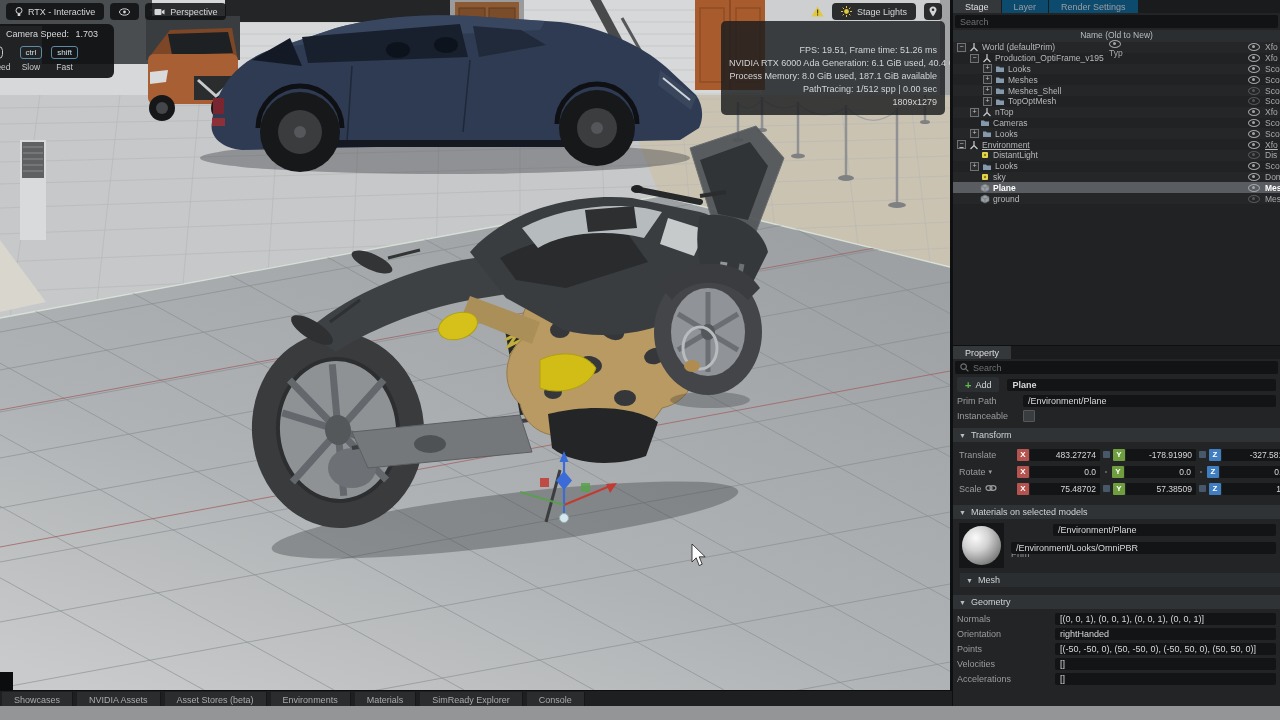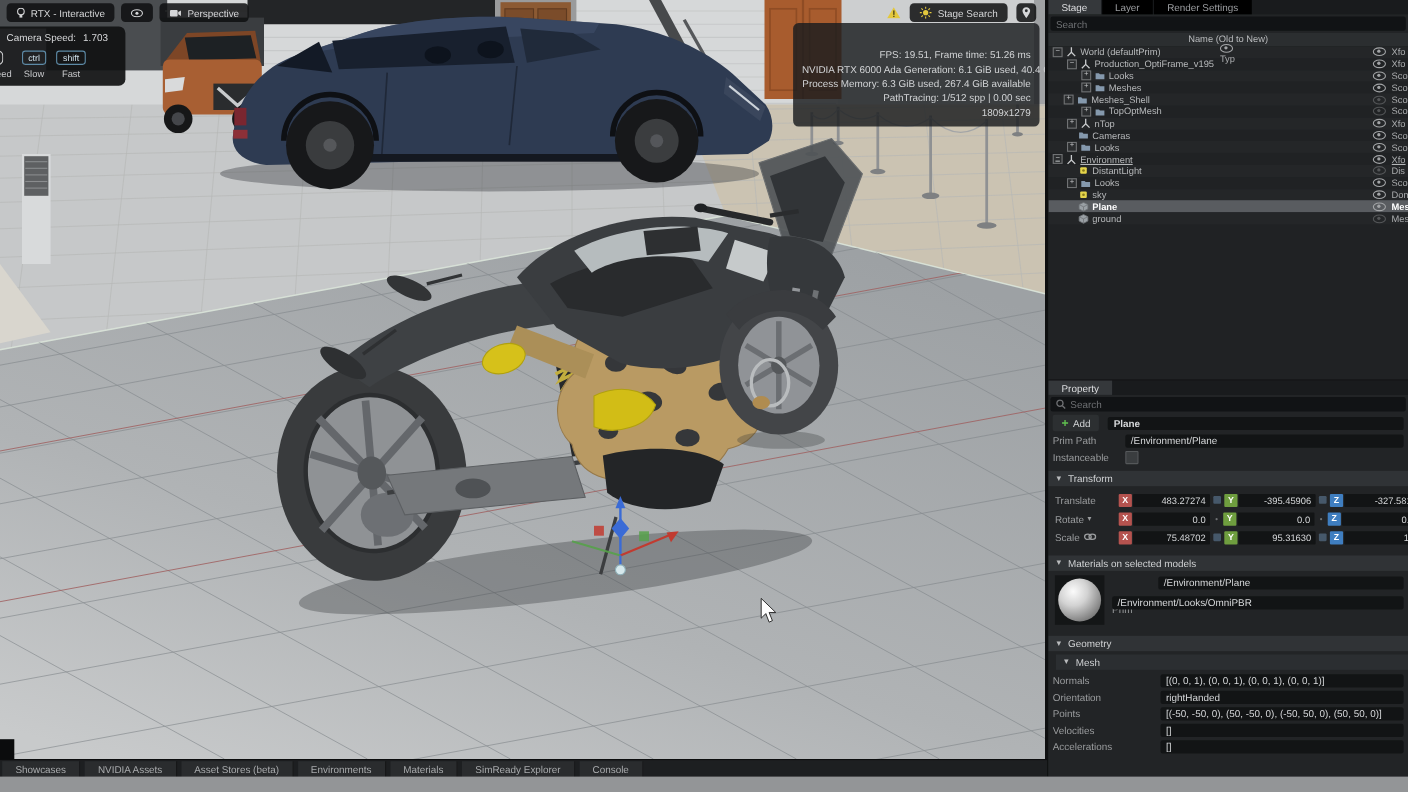--- a/index.html
+++ b/index.html
@@ -23,21 +23,21 @@
   #camera-tip .ct-row{display:flex;gap:9px;margin-top:7px;align-items:flex-start;}
   .ct-col{display:flex;flex-direction:column;align-items:center;gap:3px;}
   .keycap{border:1px solid #5d8aa6;border-radius:3px;color:#cfe0ea;font-size:8px;padding:1px 5px;line-height:9px;}
   .ct-label{color:#c9cacc;font-size:8.5px;}
   #vp-corner{left:0;top:672px;width:13px;height:18px;background:#0b0c0d;}
 
   
   #divider{position:absolute;left:950px;top:0;width:3px;height:706px;background:#0e0f10;}
   #right{position:absolute;left:953px;top:0;width:327px;height:706px;background:#222426;overflow:hidden;}
   .ptabs{display:flex;background:#191b1d;height:13px;align-items:stretch;gap:1px;}
-  .ptab{padding:1px 12px 0 12px;font-size:9px;color:#9b9da0;background:#000000;display:flex;align-items:center;}
+  .ptab{padding:1px 12px 0 12px;font-size:9px;color:#9b9da0;background:#0c4a6e;display:flex;align-items:center;}
   .ptab.active{background:#35383b;color:#dddee0;}
   .searchbar{margin:2px 2px;height:13px;background:#111315;border-radius:2px;display:flex;align-items:center;padding:0 5px;gap:4px;}
   .searchbar input{flex:1;background:transparent;border:0;outline:0;color:#cfd1d3;font-size:9px;height:12px;padding:0;}
   .searchbar input::placeholder{color:#6e7073;}
   #stage-header{height:12px;background:#2b2e30;display:flex;align-items:center;font-size:8.5px;color:#b9bbbd;padding:0 4px;flex-direction:column;}
   #stage-header .hname{flex:1;}
   #stage-tree{height:303px;background:#202224;overflow:hidden;}
   .trow{display:flex;align-items:center;height:10.8px;font-size:8.5px;color:#b6b8ba;}
   .trow:nth-child(odd){background:#242628;}
   .trow.sel{background:#595c60;color:#fff;font-weight:bold;}
@@ -424,34 +424,34 @@
               <line x1="5.5" y1="0" x2="5.5" y2="2"></line>
               <line x1="5.5" y1="9" x2="5.5" y2="11"></line>
               <line x1="0" y1="5.5" x2="2" y2="5.5"></line>
               <line x1="9" y1="5.5" x2="11" y2="5.5"></line>
               <line x1="1.6" y1="1.6" x2="3" y2="3"></line>
               <line x1="8" y1="8" x2="9.4" y2="9.4"></line>
               <line x1="8" y1="3" x2="9.4" y2="1.6"></line>
               <line x1="1.6" y1="9.4" x2="3" y2="8"></line>
             </g>
           </svg>
-        <span>Stage Search</span>
+        <span>Stage Lights</span>
       </div>
       <div class="pill" style="padding:2px 5px;">
         <svg class="ticon-svg" width="8" height="11" viewBox="0 0 8 11">
             <path d="M4,0.5 C6,0.5 7.5,2 7.5,3.8 C7.5,6 4,10.5 4,10.5 C4,10.5 0.5,6 0.5,3.8 C0.5,2 2,0.5 4,0.5 Z" fill="#d5d6d8"></path>
             <circle cx="4" cy="3.8" r="1.3" fill="#2a2c2e"></circle>
           </svg>
       </div>
     </div>
 
     <div class="vp-overlay" id="stats-box">
         <div class="stat-line">FPS: 19.51, Frame time: 51.26 ms</div>
         <div class="stat-line">NVIDIA RTX 6000 Ada Generation: 6.1 GiB used, 40.4 GiB available</div>
-        <div class="stat-line">Process Memory: 6.3 GiB used, 267.4 GiB available</div>
+        <div class="stat-line">Process Memory: 8.0 GiB used, 187.1 GiB available</div>
         <div class="stat-line">PathTracing: 1/512 spp | 0.00 sec</div>
         <div class="stat-line">1809x1279</div>
       </div>
 
     <div class="vp-overlay" id="camera-tip">
       <div class="ct-title">
         <span>Camera Speed:</span>
         <span style="margin-left:4px;">1.703</span>
       </div>
       <div class="ct-row">
@@ -542,21 +542,21 @@
               <svg width="10" height="9" viewBox="0 0 10 9">
                 <path d="M1 2.5 h3 l1 1 h4 v4.5 H1 Z" fill="#8599ad"></path>
               </svg>
             </span>
             <span class="tlabel">Meshes</span>
             <span class="eye">
               <span class="pupil"></span>
             </span>
             <span class="ttype">Sco</span>
           </div>
-          <div class="trow" style="padding-left: 14px;">
+          <div class="trow" style="padding-left: 30px;">
             <span class="exp">+</span>
             <span class="ticon">
               <svg width="10" height="9" viewBox="0 0 10 9">
                 <path d="M1 2.5 h3 l1 1 h4 v4.5 H1 Z" fill="#8599ad"></path>
               </svg>
             </span>
             <span class="tlabel">Meshes_Shell</span>
             <span class="eye off">
               <span class="pupil"></span>
             </span>
@@ -732,21 +732,21 @@
       </div>
       <div id="transform-rows" style="padding-top:4px;">
           <div class="trowx">
             <span class="t-label">
               <span>Translate</span>
             </span>
             <span class="axis-badge" style="background: rgb(181, 83, 79);">X</span>
             <span class="axis-field">483.27274</span>
             <span class="sep-sq"></span>
             <span class="axis-badge" style="background: rgb(111, 158, 63);">Y</span>
-            <span class="axis-field">-395.45906</span>
+            <span class="axis-field">-178.91990</span>
             <span class="sep-sq"></span>
             <span class="axis-badge" style="background: rgb(63, 126, 192);">Z</span>
             <span class="axis-field">-327.5815</span>
           </div>
           <div class="trowx">
             <span class="t-label">
               <span>Rotate</span>
               <span style="font-size: 7px;">▾</span>
             </span>
             <span class="axis-badge" style="background: rgb(181, 83, 79);">X</span>
@@ -763,21 +763,21 @@
               <span>Scale</span>
               <span><svg width="12" height="8" viewBox="0 0 12 8">
                   <ellipse cx="4" cy="4" rx="3" ry="2.4" fill="none" stroke="#9a9c9e" stroke-width="1.2"></ellipse>
                   <ellipse cx="8" cy="4" rx="3" ry="2.4" fill="none" stroke="#9a9c9e" stroke-width="1.2"></ellipse>
                 </svg></span>
             </span>
             <span class="axis-badge" style="background: rgb(181, 83, 79);">X</span>
             <span class="axis-field">75.48702</span>
             <span class="sep-sq"></span>
             <span class="axis-badge" style="background: rgb(111, 158, 63);">Y</span>
-            <span class="axis-field">95.31630</span>
+            <span class="axis-field">57.38509</span>
             <span class="sep-sq"></span>
             <span class="axis-badge" style="background: rgb(63, 126, 192);">Z</span>
             <span class="axis-field">1.0</span>
           </div>
         </div>
 
       <div class="section-h" style="margin-top:8px;">
         <span class="tri">▼</span>
         <span>Materials on selected models</span>
       </div>
@@ -789,27 +789,27 @@
           <div class="mrow">
             <span class="mlabel">Prim</span>
             <div class="pfield">/Environment/Plane</div>
           </div>
           <div class="mrow">
             <div class="pfield">/Environment/Looks/OmniPBR</div>
           </div>
         </div>
       </div>
 
+      <div class="section-h sub" style="margin-top:3px;">
+        <span class="tri">▼</span>
+        <span>Mesh</span>
+      </div>
       <div class="section-h" style="margin-top:8px;">
         <span class="tri">▼</span>
         <span>Geometry</span>
-      </div>
-      <div class="section-h sub" style="margin-top:3px;">
-        <span class="tri">▼</span>
-        <span>Mesh</span>
       </div>
       <div id="geometry-rows" style="padding-top:2px;">
           <div class="prow">
             <span class="plabel geo-label">Normals</span>
             <div class="pfield">[(0, 0, 1), (0, 0, 1), (0, 0, 1), (0, 0, 1)]</div>
           </div>
           <div class="prow">
             <span class="plabel geo-label">Orientation</span>
             <div class="pfield">rightHanded</div>
           </div>

